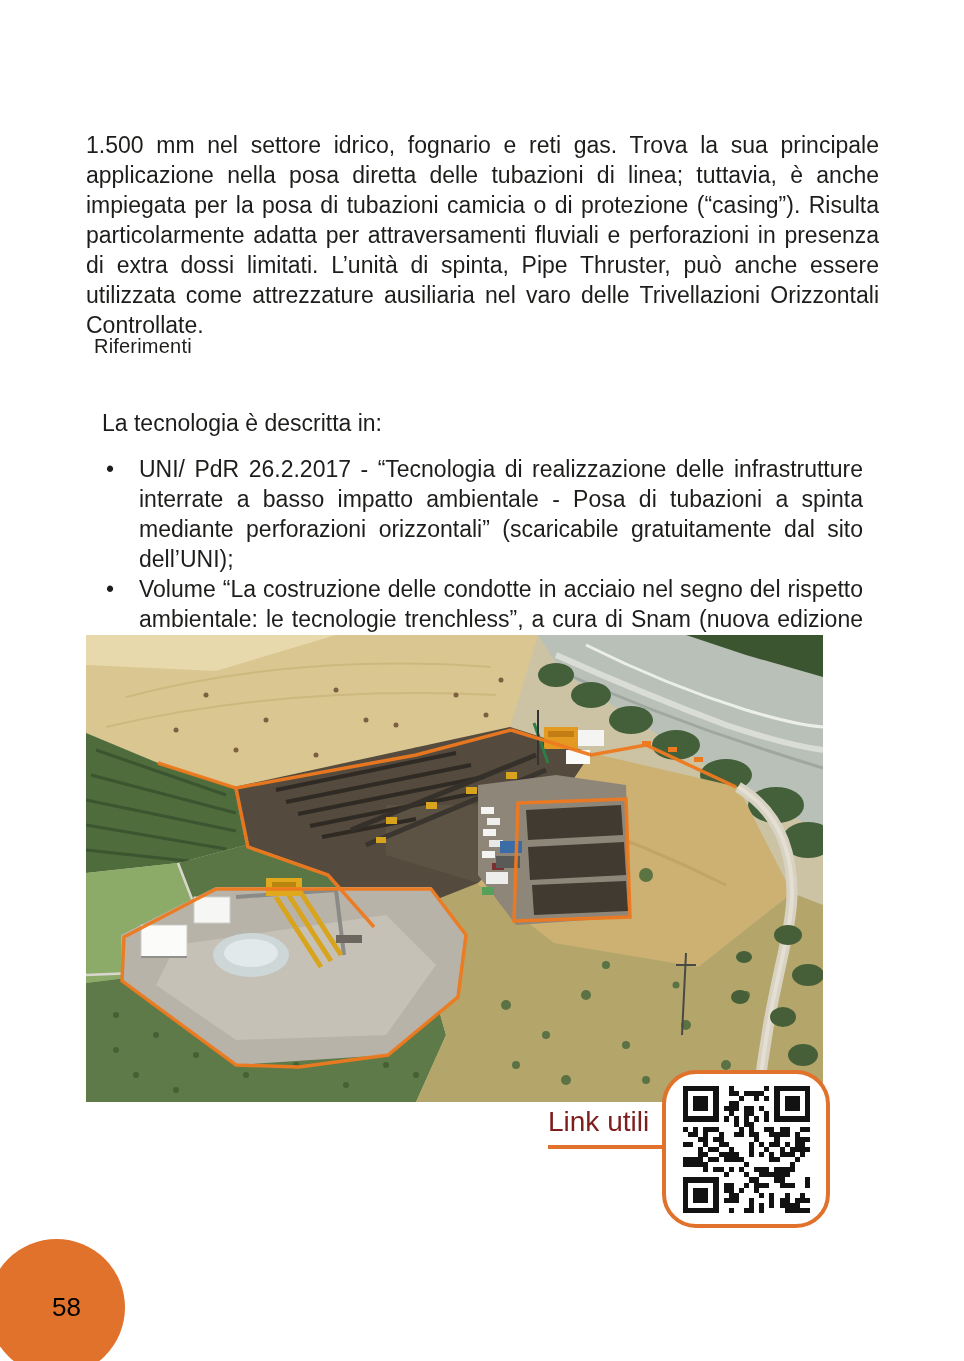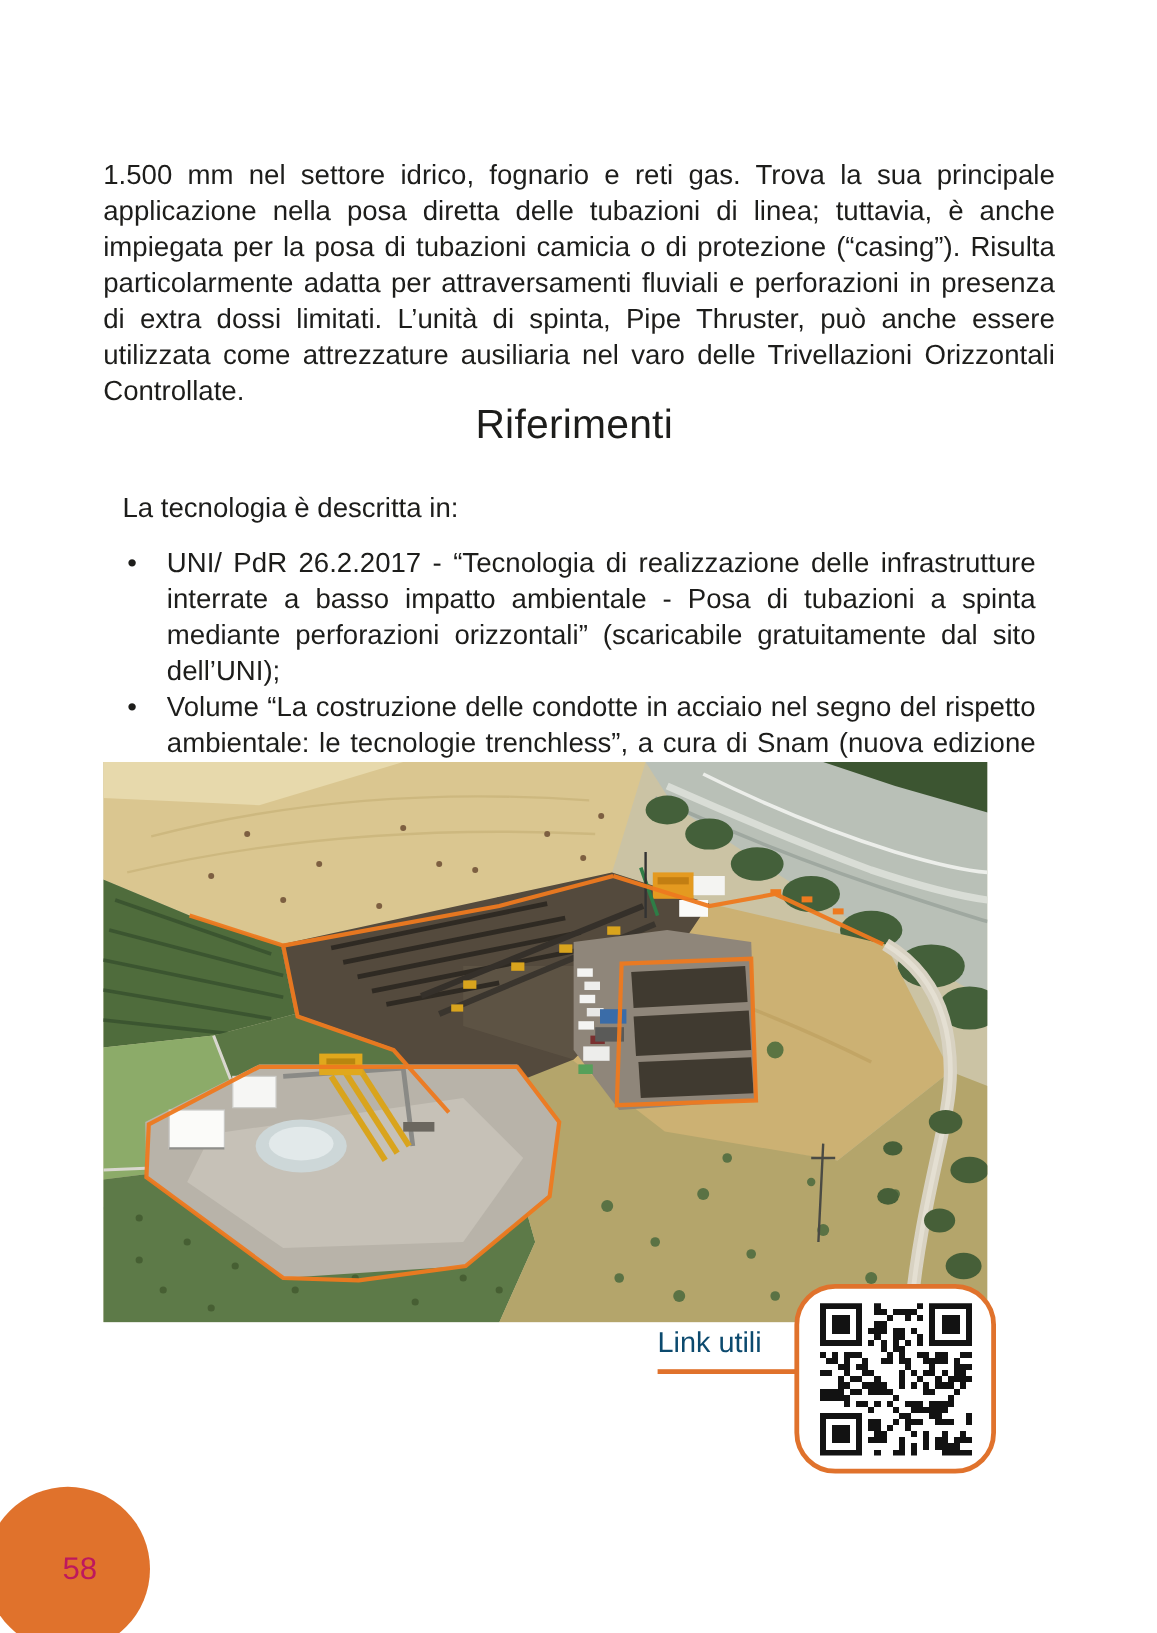--- a/index.html
+++ b/index.html
@@ -1,38 +1,38 @@
 <!DOCTYPE html>
 <html><head>
 <meta charset="utf-8">
 <style>
   html,body{margin:0;padding:0;background:#fff;}
   .page{position:relative;width:964px;height:1361px;background:#ffffff;overflow:hidden;
         font-family:"Liberation Sans",sans-serif;color:#1d1d1b;padding-left:29px;}
   .body-par{position:absolute;left:86px;top:130px;width:793px;margin:0;
             font-size:23px;line-height:30px;text-align:justify;}
-  .section-heading{position:absolute;left:82px;top:335px;width:793px;margin:0;
-                   font-size:34px;font-weight:500;text-align:center;letter-spacing:.2px;}
+  .section-heading{position:absolute;left:94px;top:335px;width:793px;margin:0;
+                   font-size:20px;font-weight:500;text-align:left;letter-spacing:.2px;}
   .refs{position:absolute;left:86px;top:392px;width:793px;font-size:23px;line-height:30px;}
   .refs p{margin:16px;text-align:justify;}
   .refs ul{margin:16px;padding:0;list-style:none;}
   .refs li{position:relative;padding-left:37px;text-align:justify;}
   .refs li::before{content:"\2022";position:absolute;left:4px;top:0;}
   .photo{position:absolute;left:86px;top:635px;width:737px;height:467px;overflow:hidden;}
   .photo svg{display:block;width:100%;height:100%;}
   .link-utili{position:absolute;left:548px;top:1106px;width:115px;
               padding-bottom:7px;border-bottom:4px solid #e0722c;
-              color:#0c4a6e;font-size:24px;font-weight:500;white-space:nowrap;}
+              color:#7f1d1d;font-size:28px;font-weight:500;white-space:nowrap;}
   .qr-box{position:absolute;left:662px;top:1070px;width:168px;height:158px;box-sizing:border-box;
           background:#fff;border:4px solid #e0722c;border-radius:34px;
           display:flex;align-items:center;justify-content:center;}
   .qr-box svg{width:127px;height:127px;}
   .page-circle{position:absolute;left:-12px;top:1239px;width:137px;height:137px;
                border-radius:50%;background:#e0722c;}
-  .page-number{position:absolute;left:52px;top:1292px;font-size:26px;color:#be185d;}
+  .page-number{position:absolute;left:52px;top:1292px;font-size:26px;color:#000000;}
 </style>
 </head>
 <body>
 
 <div class="page">
 
   <p class="body-par">1.500 mm nel settore idrico, fognario e reti gas. Trova la sua principale applicazione nella posa diretta delle tubazioni di linea; tuttavia, è anche impiegata per la posa di tubazioni camicia o di protezione (“casing”). Risulta particolarmente adatta per attraversamenti fluviali e perforazioni in presenza di extra dossi limitati. L’unità di spinta, Pipe Thruster, può anche essere utilizzata come attrezzature ausiliaria nel varo delle Trivellazioni Orizzontali Controllate.</p>
 
   <h2 class="section-heading">Riferimenti</h2>
 

